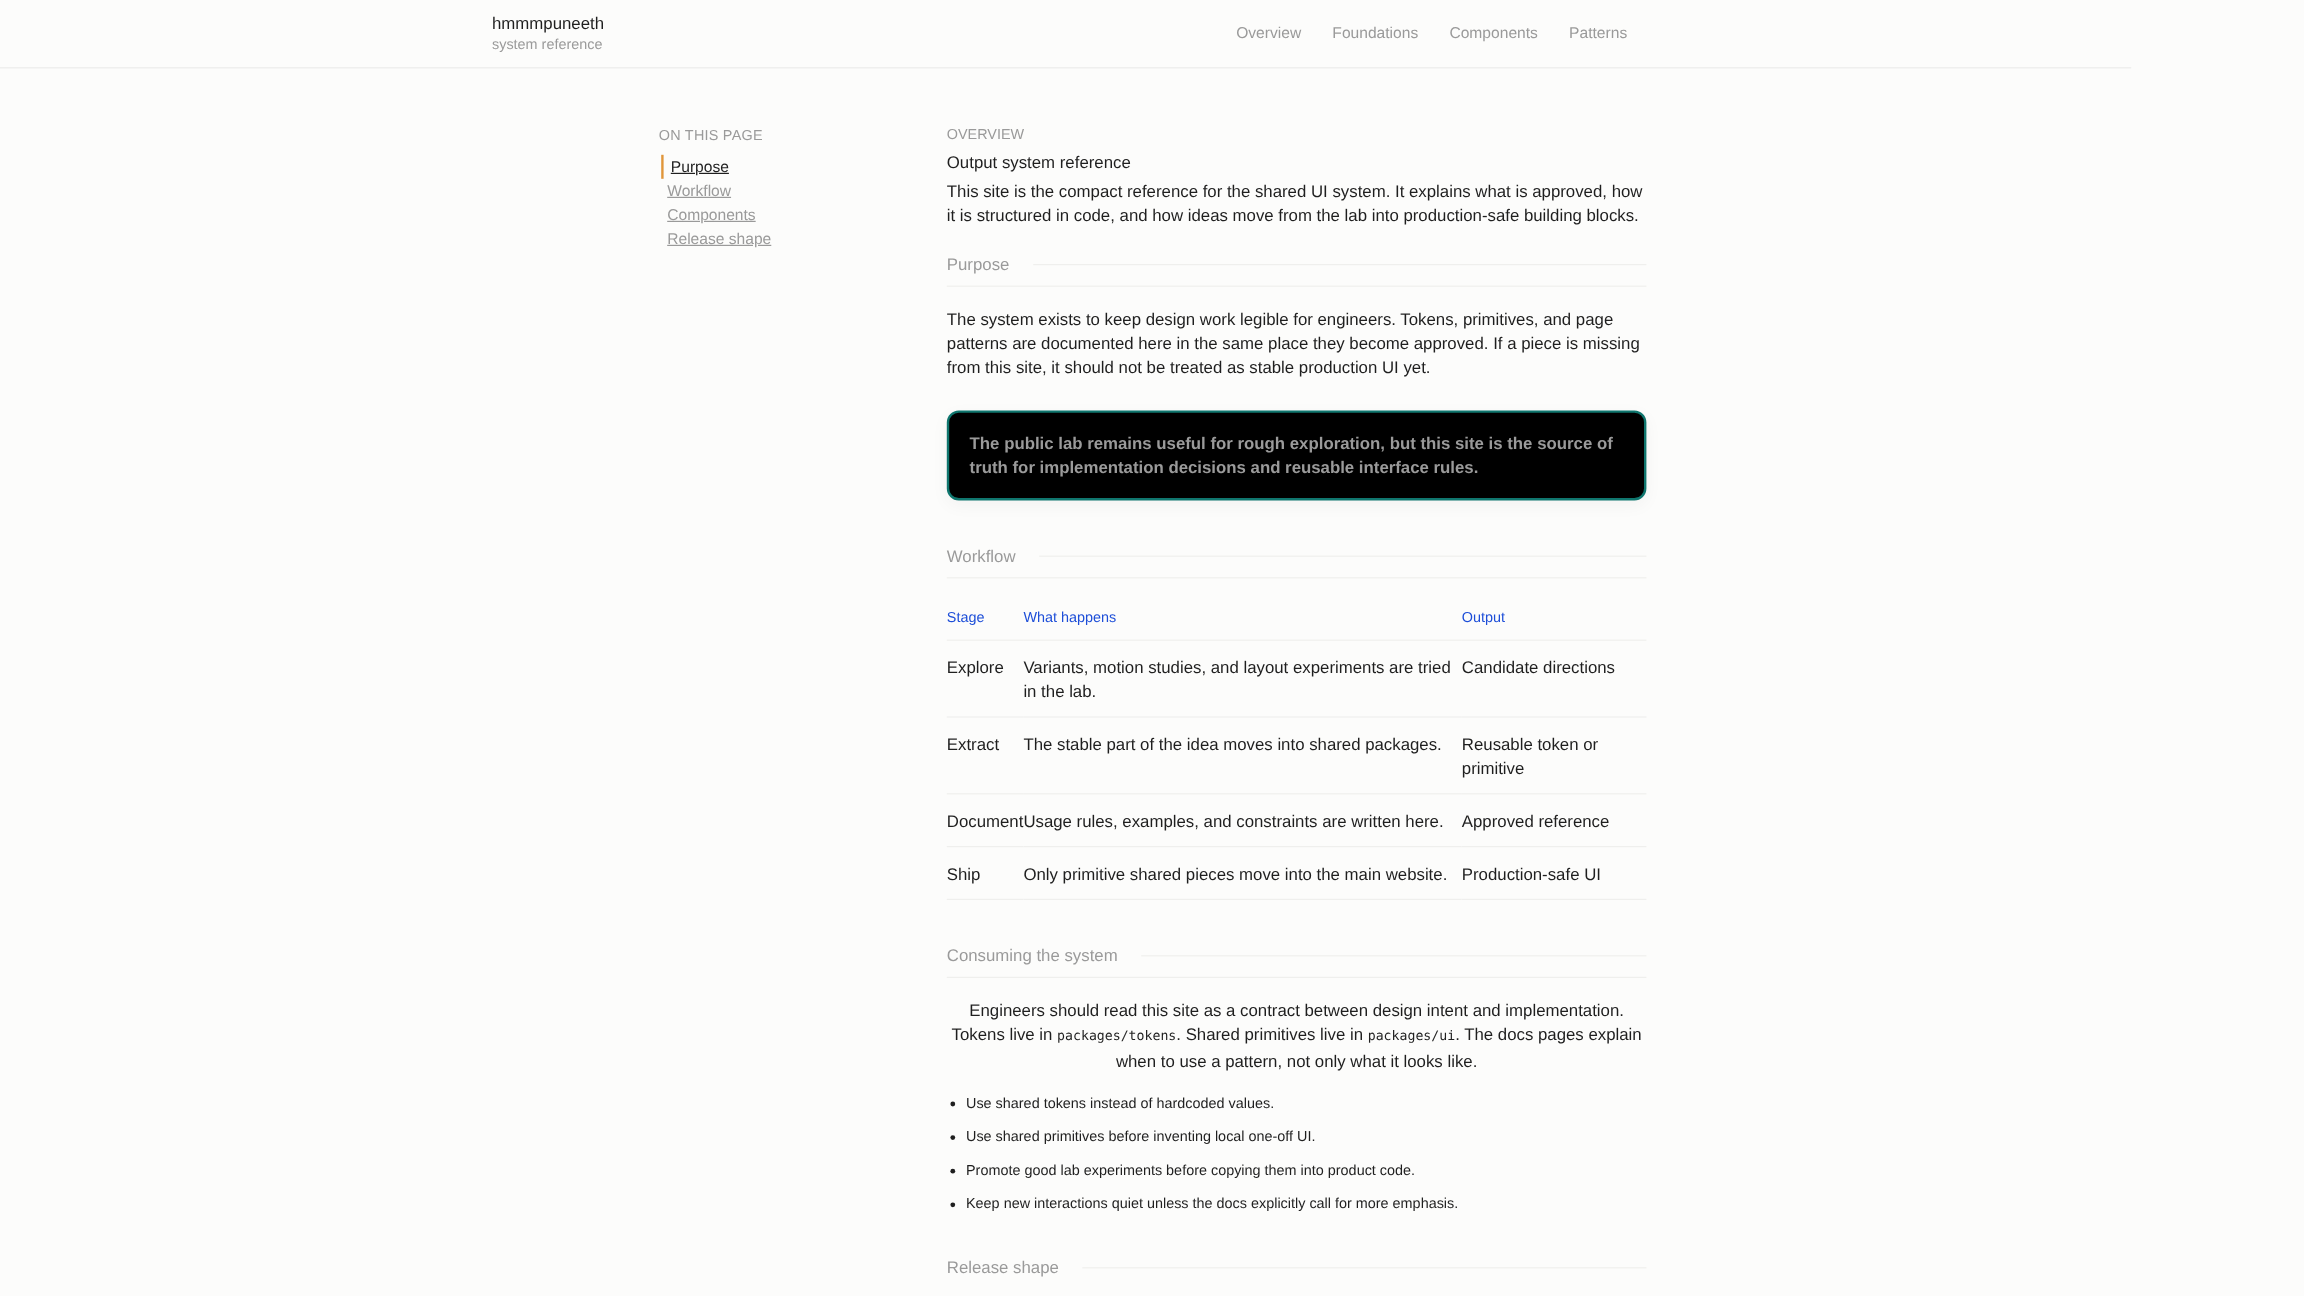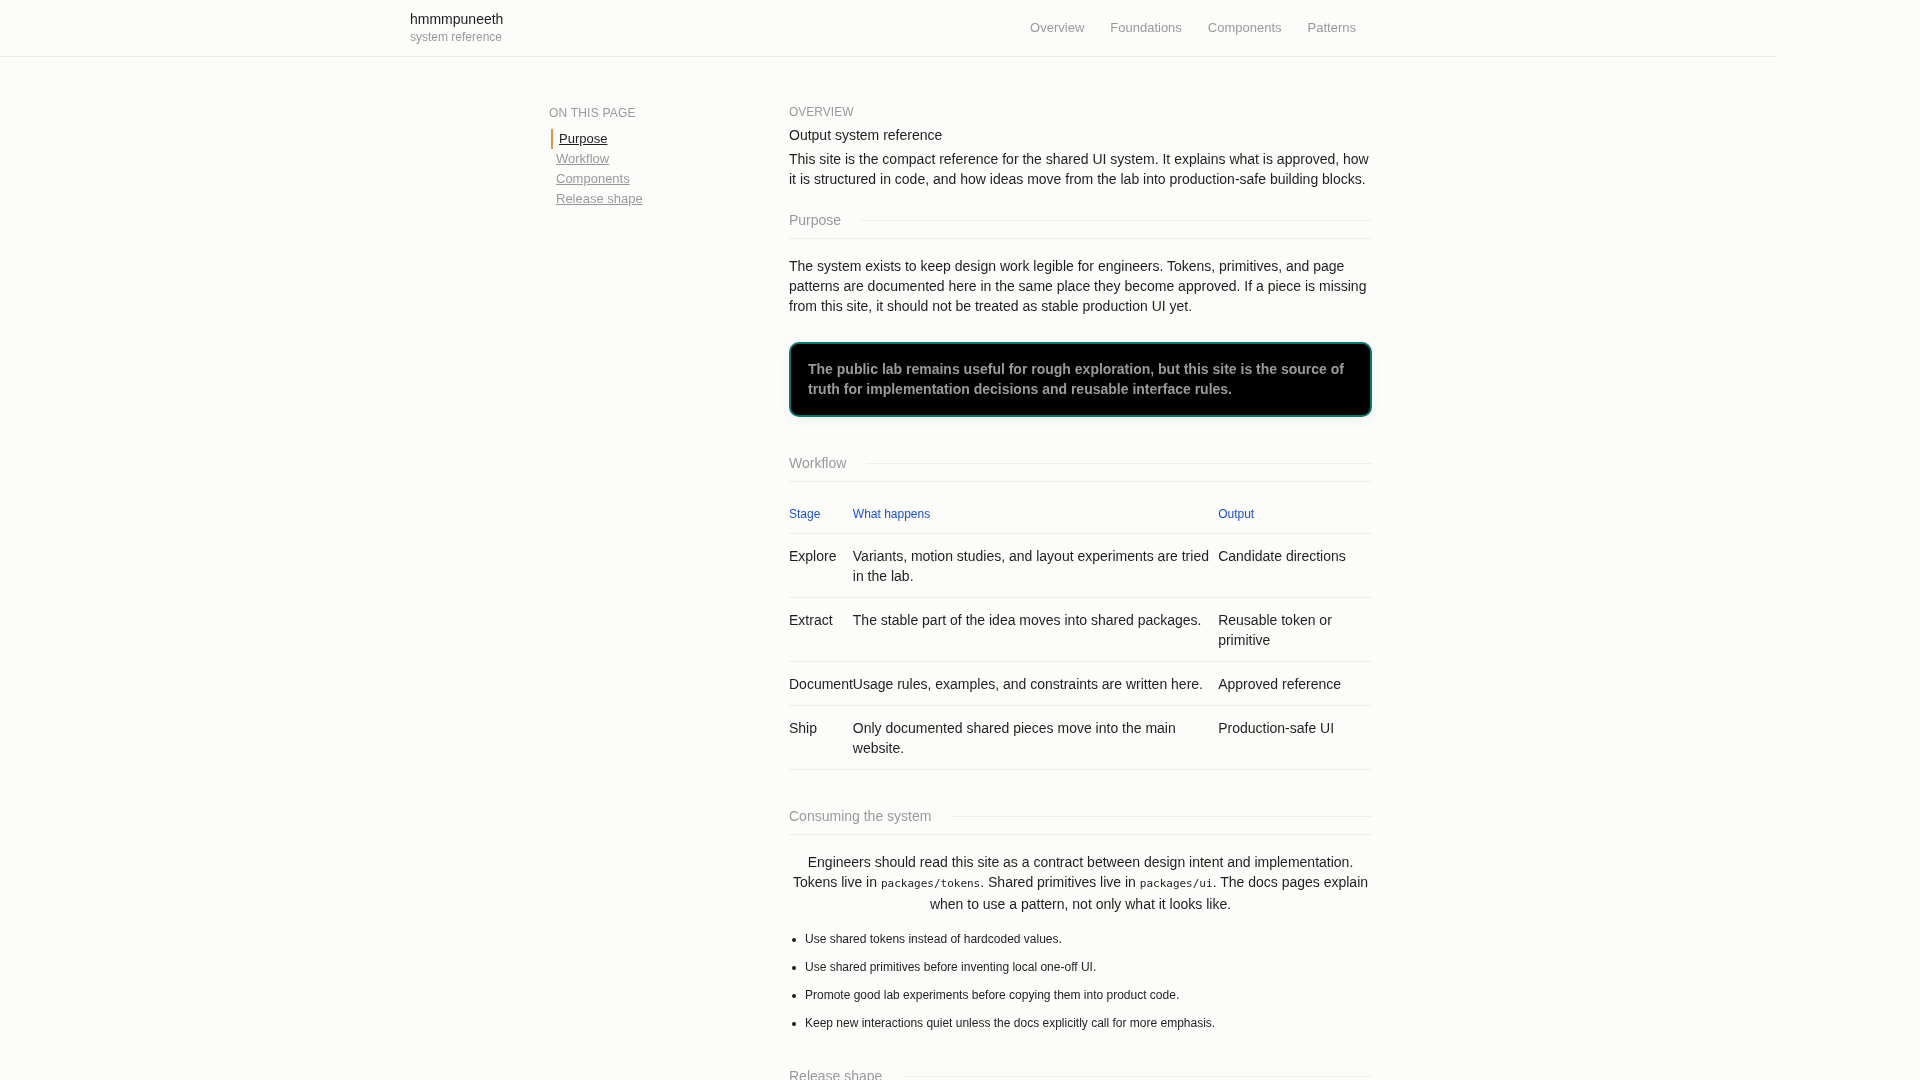--- a/index.html
+++ b/index.html
@@ -131,21 +131,21 @@
           <td>The stable part of the idea moves into shared packages.</td>
           <td>Reusable token or primitive</td>
         </tr>
         <tr>
           <td>Document</td>
           <td>Usage rules, examples, and constraints are written here.</td>
           <td>Approved reference</td>
         </tr>
         <tr>
           <td>Ship</td>
-          <td>Only documented shared pieces move into the main website.</td>
+          <td>Only primitive shared pieces move into the main website.</td>
           <td>Production-safe UI</td>
         </tr>
       </tbody>
     </table>
   </section>
 
   <section style="margin-top:36px;">
     <div class="section-head">
       <h2>Consuming the system</h2>
       <div class="rule"></div>

